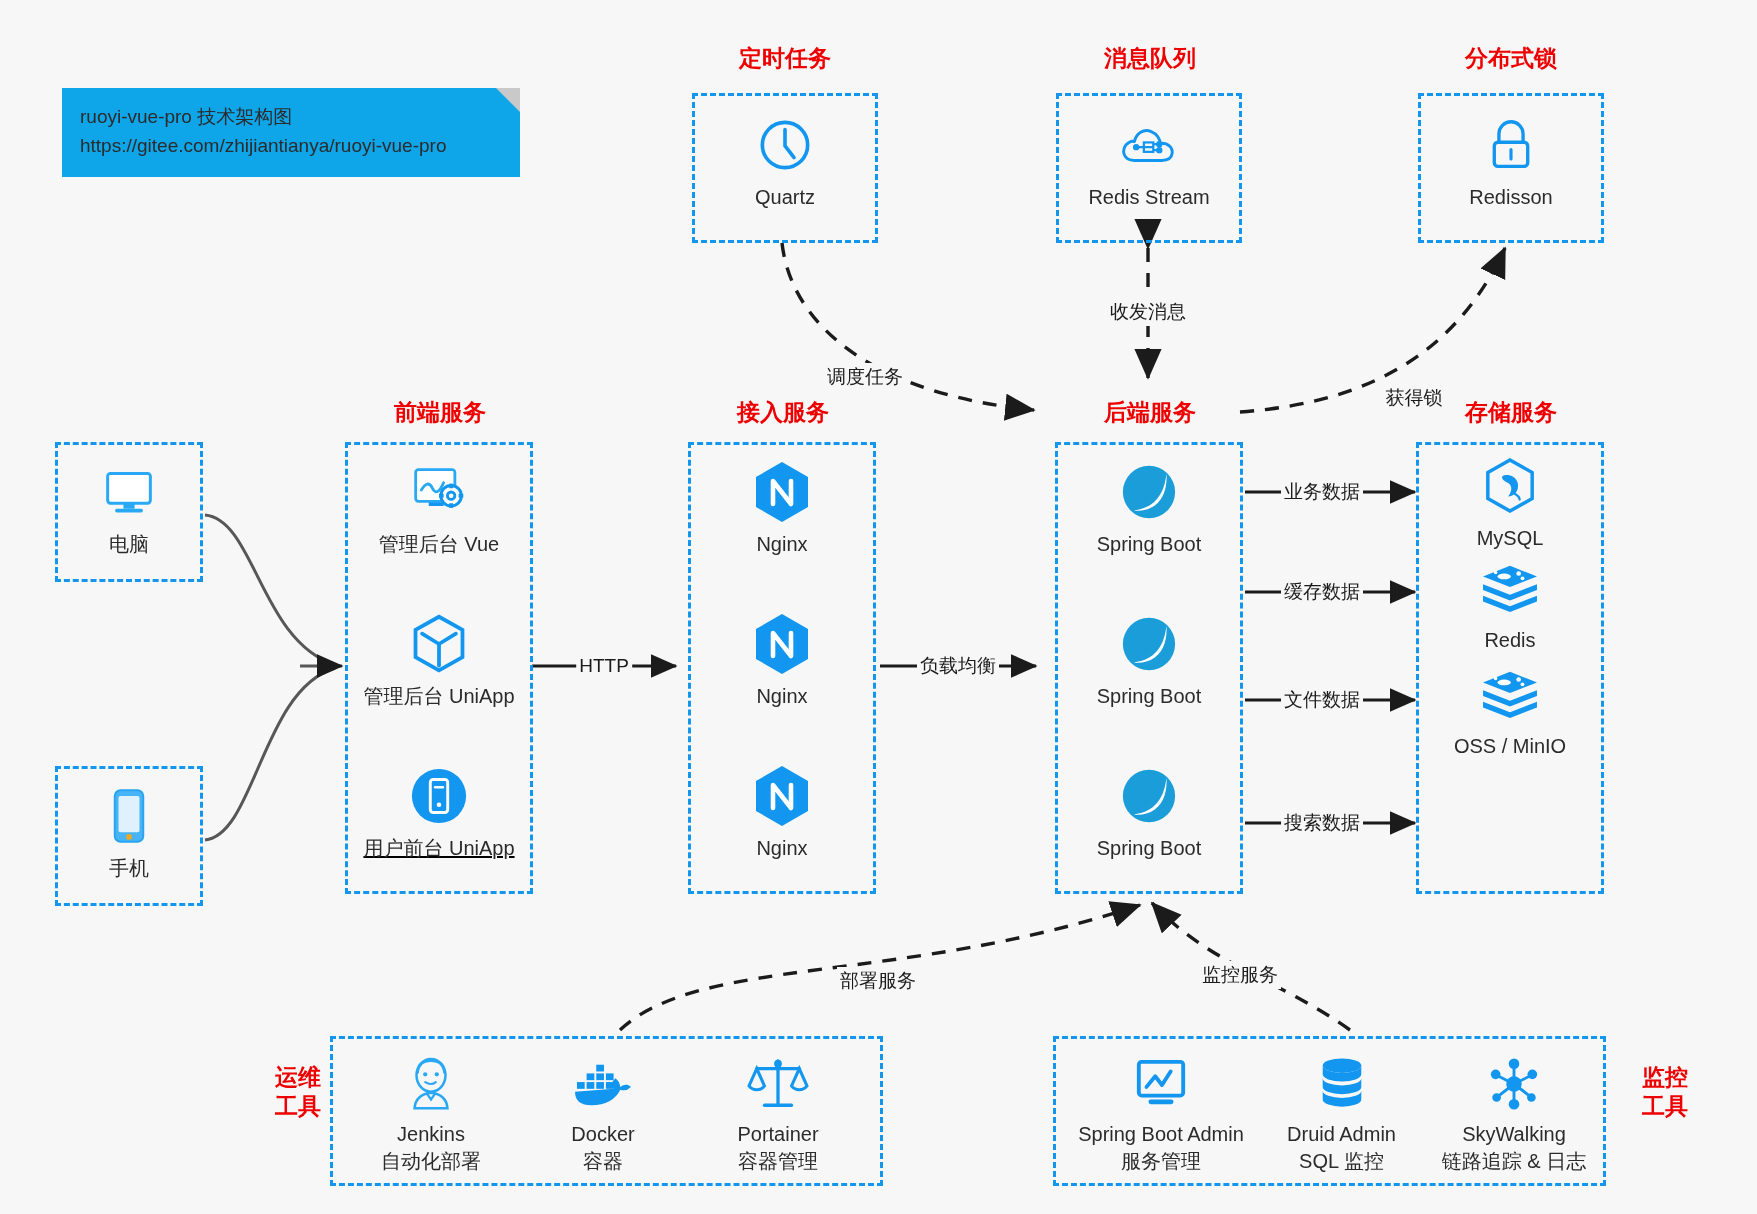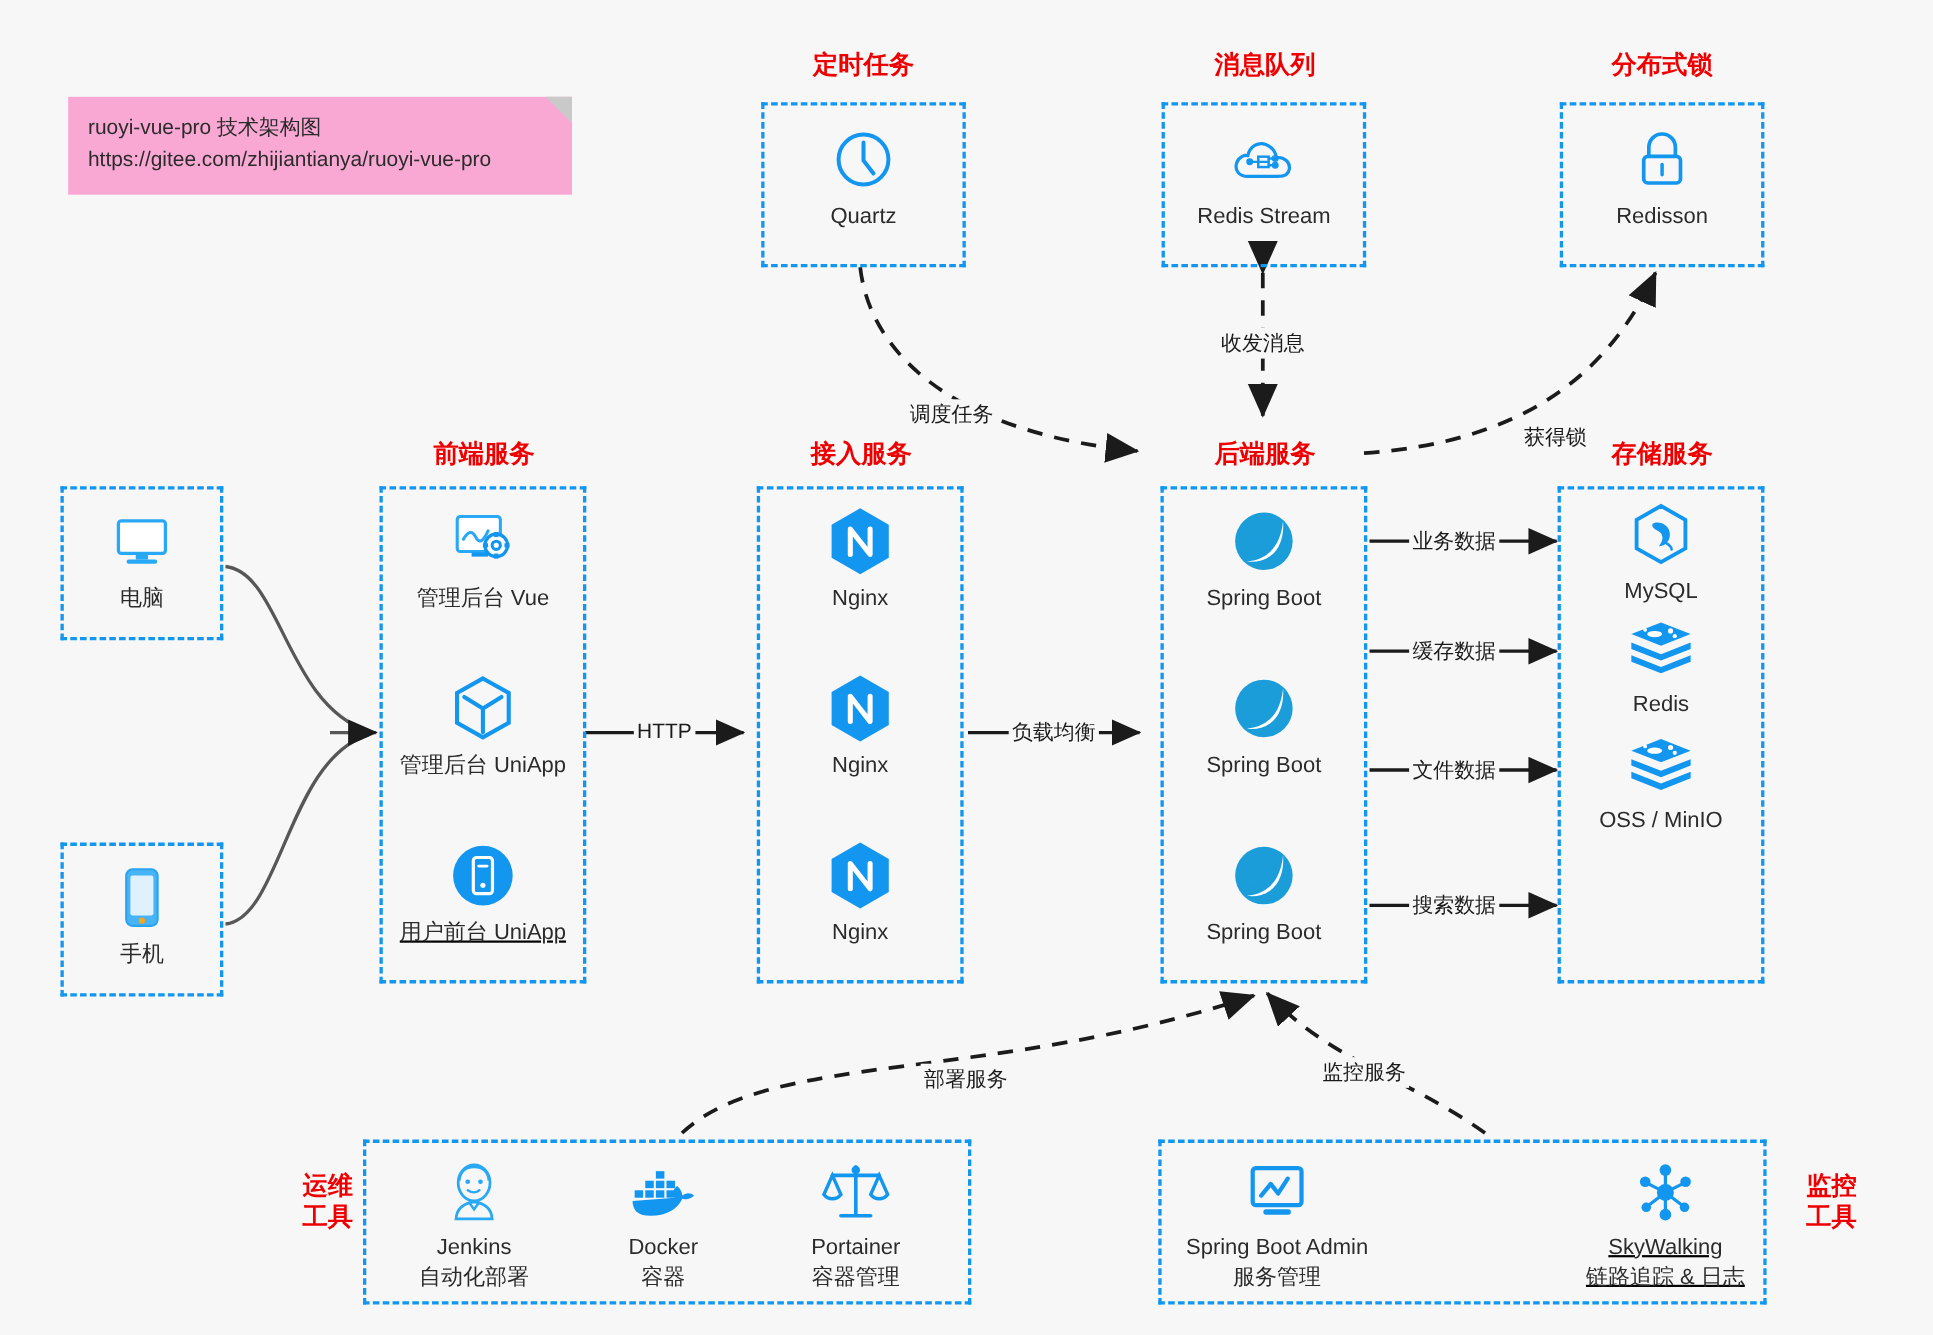--- a/index.html
+++ b/index.html
@@ -7,21 +7,21 @@
     width: 1757px; height: 1214px;
     background: #f7f7f7;
     font-family: "Liberation Sans", "DejaVu Sans", sans-serif;
     overflow: hidden;
   }
   #canvas { position: relative; width: 1757px; height: 1214px; }
 
   
   .note {
     position: absolute;
-    background: #f9a8d4;
+    background: #0ea5e9;
     padding: 14px 18px 16px 18px;
     line-height: 1.55;
     font-size: 19px;
     color: #2b2b2b;
     white-space: nowrap;
   }
   .note .fold {
     position: absolute; top: 0; right: 0;
     width: 0; height: 0;
     border-left: 24px solid transparent;
@@ -418,22 +418,36 @@
         <svg width="58" height="54" viewBox="0 0 60 56">
           <rect x="7" y="5" width="46" height="35" rx="3" fill="none" stroke="#1296f0" stroke-width="4"></rect>
           <path d="M15 31 l9 -11 l7 9 l9 -14" fill="none" stroke="#1296f0" stroke-width="4" stroke-linecap="round" stroke-linejoin="round"></path>
           <rect x="17" y="44" width="26" height="5" rx="2.5" fill="#1296f0"></rect>
         </svg>
       </div>
       <div class="lbl">Spring Boot Admin</div>
       <div class="lbl2">服务管理</div>
     </div>
 
-
-    <div class="hnode" style="left:368px; top:14px; width:180px;text-decoration:underline;">
+    <div class="hnode" style="left:198px; top:14px; width:175px;">
+      <div class="ico">
+        <svg width="54" height="56" viewBox="0 0 56 58">
+          <g fill="#1296f0">
+            <ellipse cx="28" cy="10" rx="20" ry="7.5"></ellipse>
+            <path d="M8 10 v9 a20 7.5 0 0 0 40 0 v-9 a20 7.5 0 0 1 -40 0 Z"></path>
+            <path d="M8 23 v9 a20 7.5 0 0 0 40 0 v-9 a20 7.5 0 0 1 -40 0 Z"></path>
+            <path d="M8 36 v9 a20 7.5 0 0 0 40 0 v-9 a20 7.5 0 0 1 -40 0 Z"></path>
+          </g>
+        </svg>
+      </div>
+      <div class="lbl">Druid Admin</div>
+      <div class="lbl2">SQL 监控</div>
+    </div>
+
+    <div class="hnode" style="left:368px; top:14px; width:180px;">
       <div class="ico">
         <svg width="58" height="56" viewBox="0 0 60 58">
           <g stroke="#1296f0" stroke-width="3" stroke-linecap="round">
             <line x1="30" y1="29" x2="30" y2="9"></line>
               <line x1="30" y1="29" x2="30" y2="49"></line>
             <line x1="30" y1="29" x2="12" y2="20"></line>
               <line x1="30" y1="29" x2="48" y2="20"></line>
             <line x1="30" y1="29" x2="13" y2="42"></line>
               <line x1="30" y1="29" x2="47" y2="42"></line>
           </g>

